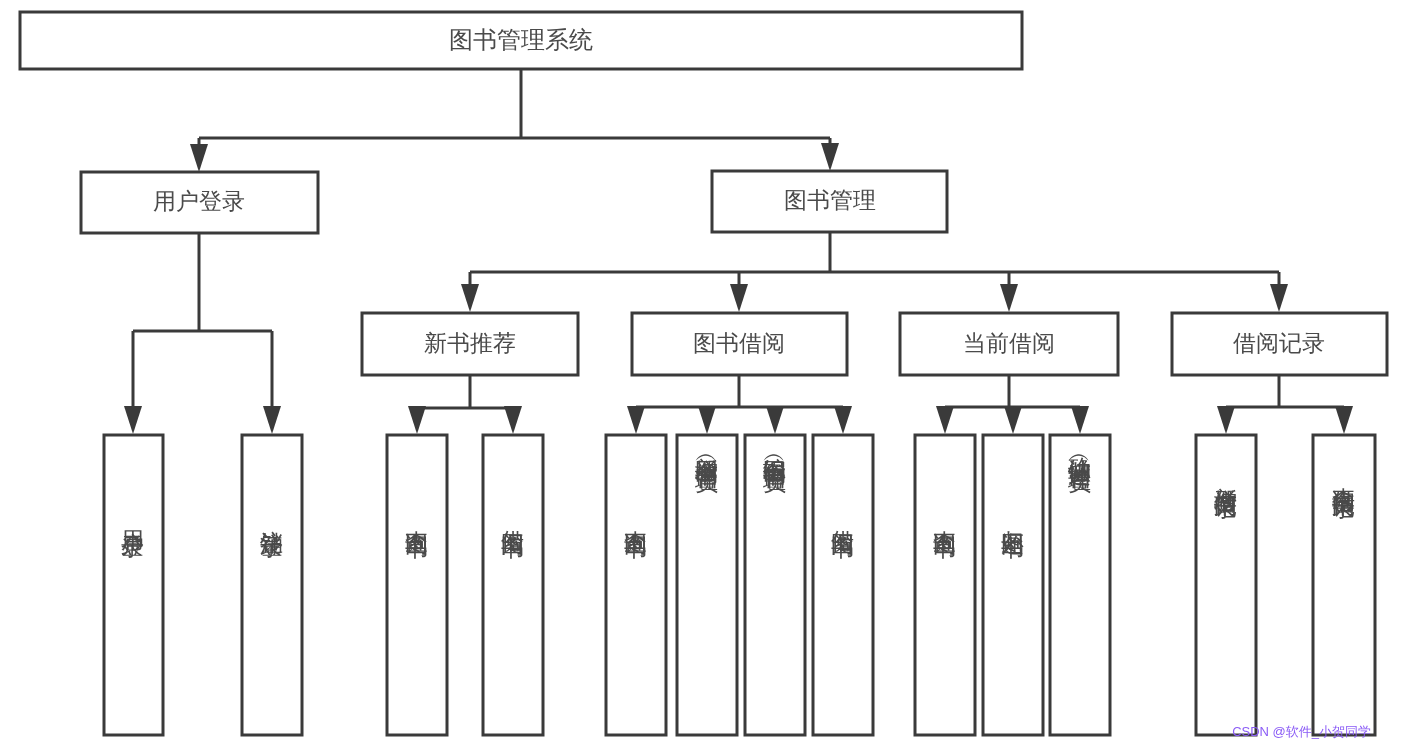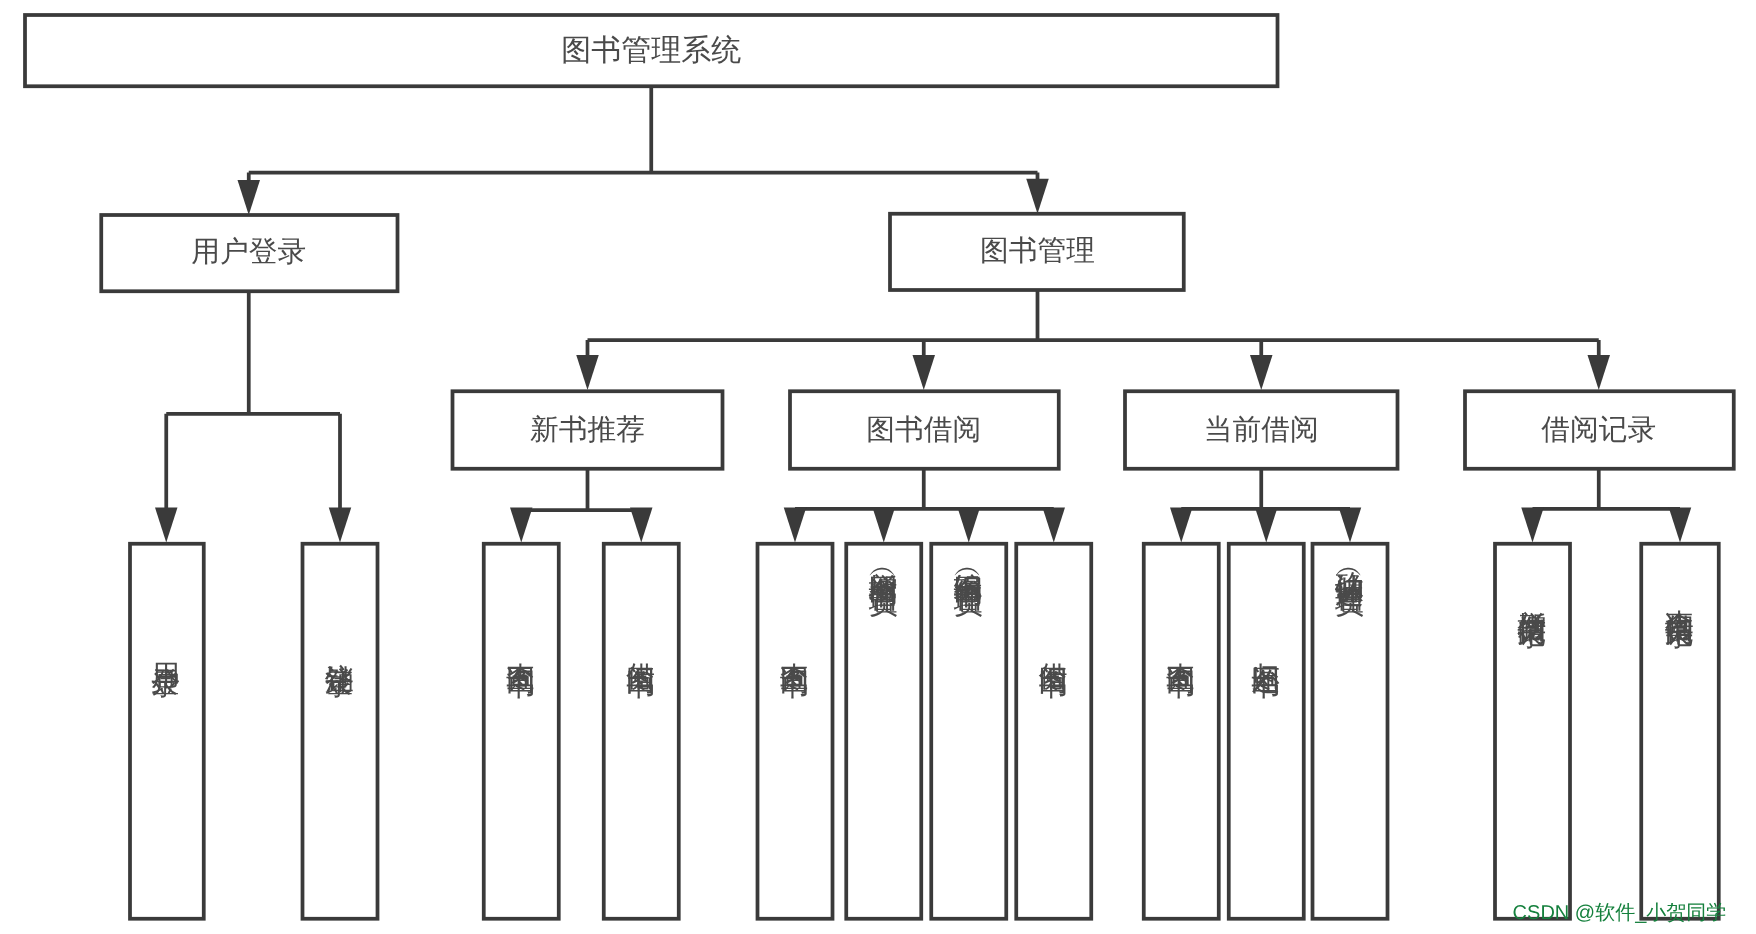--- a/index.html
+++ b/index.html
@@ -58,25 +58,25 @@
   .leaf-label {
     font-family: "Liberation Sans", "DejaVu Sans", sans-serif;
     font-size: 23px;
     fill: #4a4a4a;
     text-anchor: middle;
     writing-mode: vertical-rl;
     letter-spacing: 2px;
   }
   .watermark {
     position: absolute;
-    right: 4px;
+    right: 14px;
     bottom: 6px;
     font-family: "Liberation Sans", "DejaVu Sans", sans-serif;
-    font-size: 16px;
-    color: #15803d;
+    font-size: 13px;
+    color: #8b5cf6;
     white-space: nowrap;
     pointer-events: none;
   }
 </style>
 </head>
 <body>
 
 <div id="diagram-root">
   <svg class="diagram" viewBox="0 0 1405 747" xmlns="http://www.w3.org/2000/svg">
 

